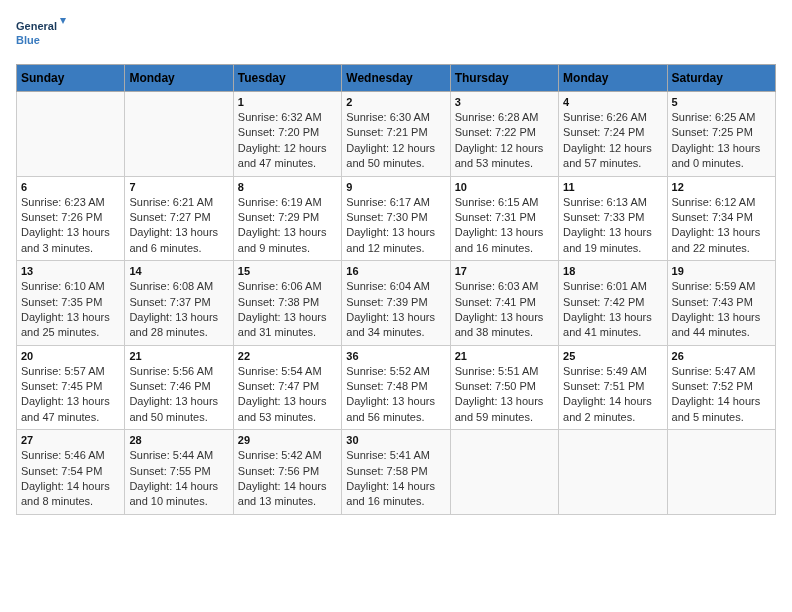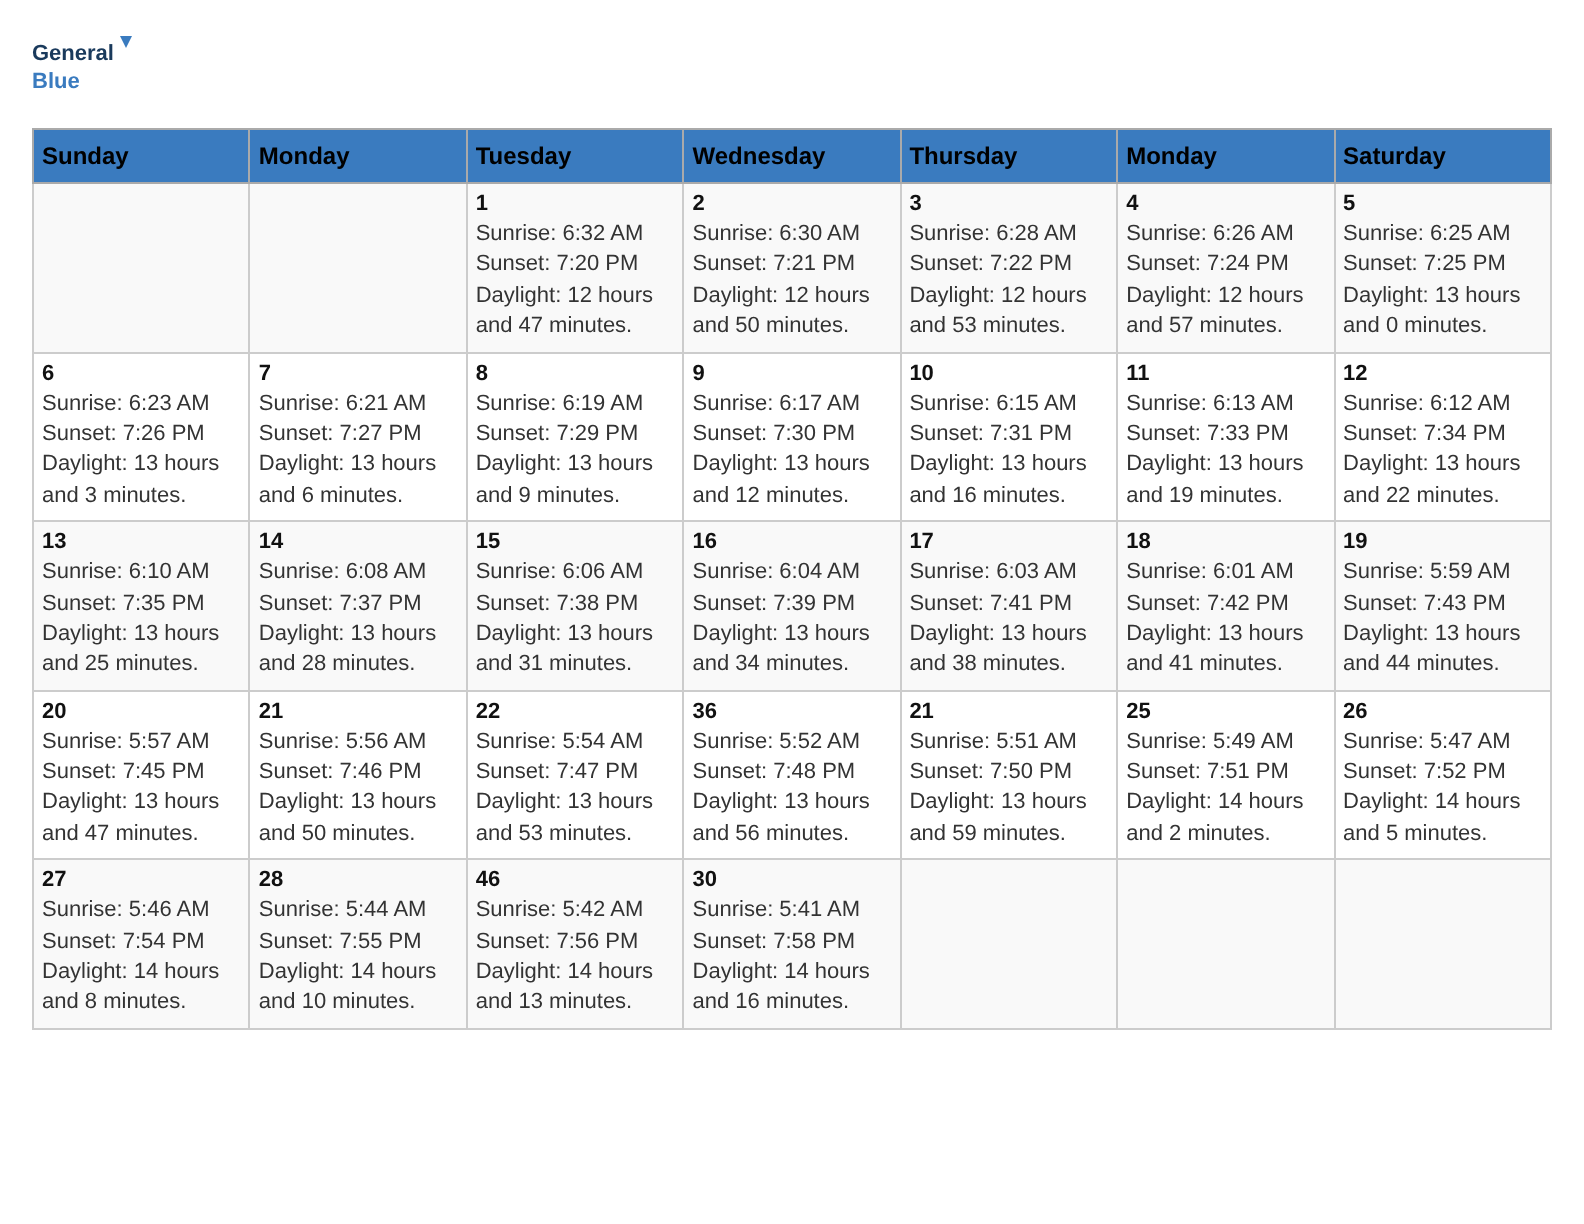--- a/index.html
+++ b/index.html
@@ -223,21 +223,21 @@
       <tr>
         <td>
           <div class="day-num">27</div>
           <div class="day-detail">Sunrise: 5:46 AM<br>Sunset: 7:54 PM<br>Daylight: 14 hours and 8 minutes.</div>
         </td>
         <td>
           <div class="day-num">28</div>
           <div class="day-detail">Sunrise: 5:44 AM<br>Sunset: 7:55 PM<br>Daylight: 14 hours and 10 minutes.</div>
         </td>
         <td>
-          <div class="day-num">46</div>
+          <div class="day-num">29</div>
           <div class="day-detail">Sunrise: 5:42 AM<br>Sunset: 7:56 PM<br>Daylight: 14 hours and 13 minutes.</div>
         </td>
         <td>
           <div class="day-num">30</div>
           <div class="day-detail">Sunrise: 5:41 AM<br>Sunset: 7:58 PM<br>Daylight: 14 hours and 16 minutes.</div>
         </td>
         <td class="empty-cell"></td>
         <td class="empty-cell"></td>
         <td class="empty-cell"></td>
       </tr>

